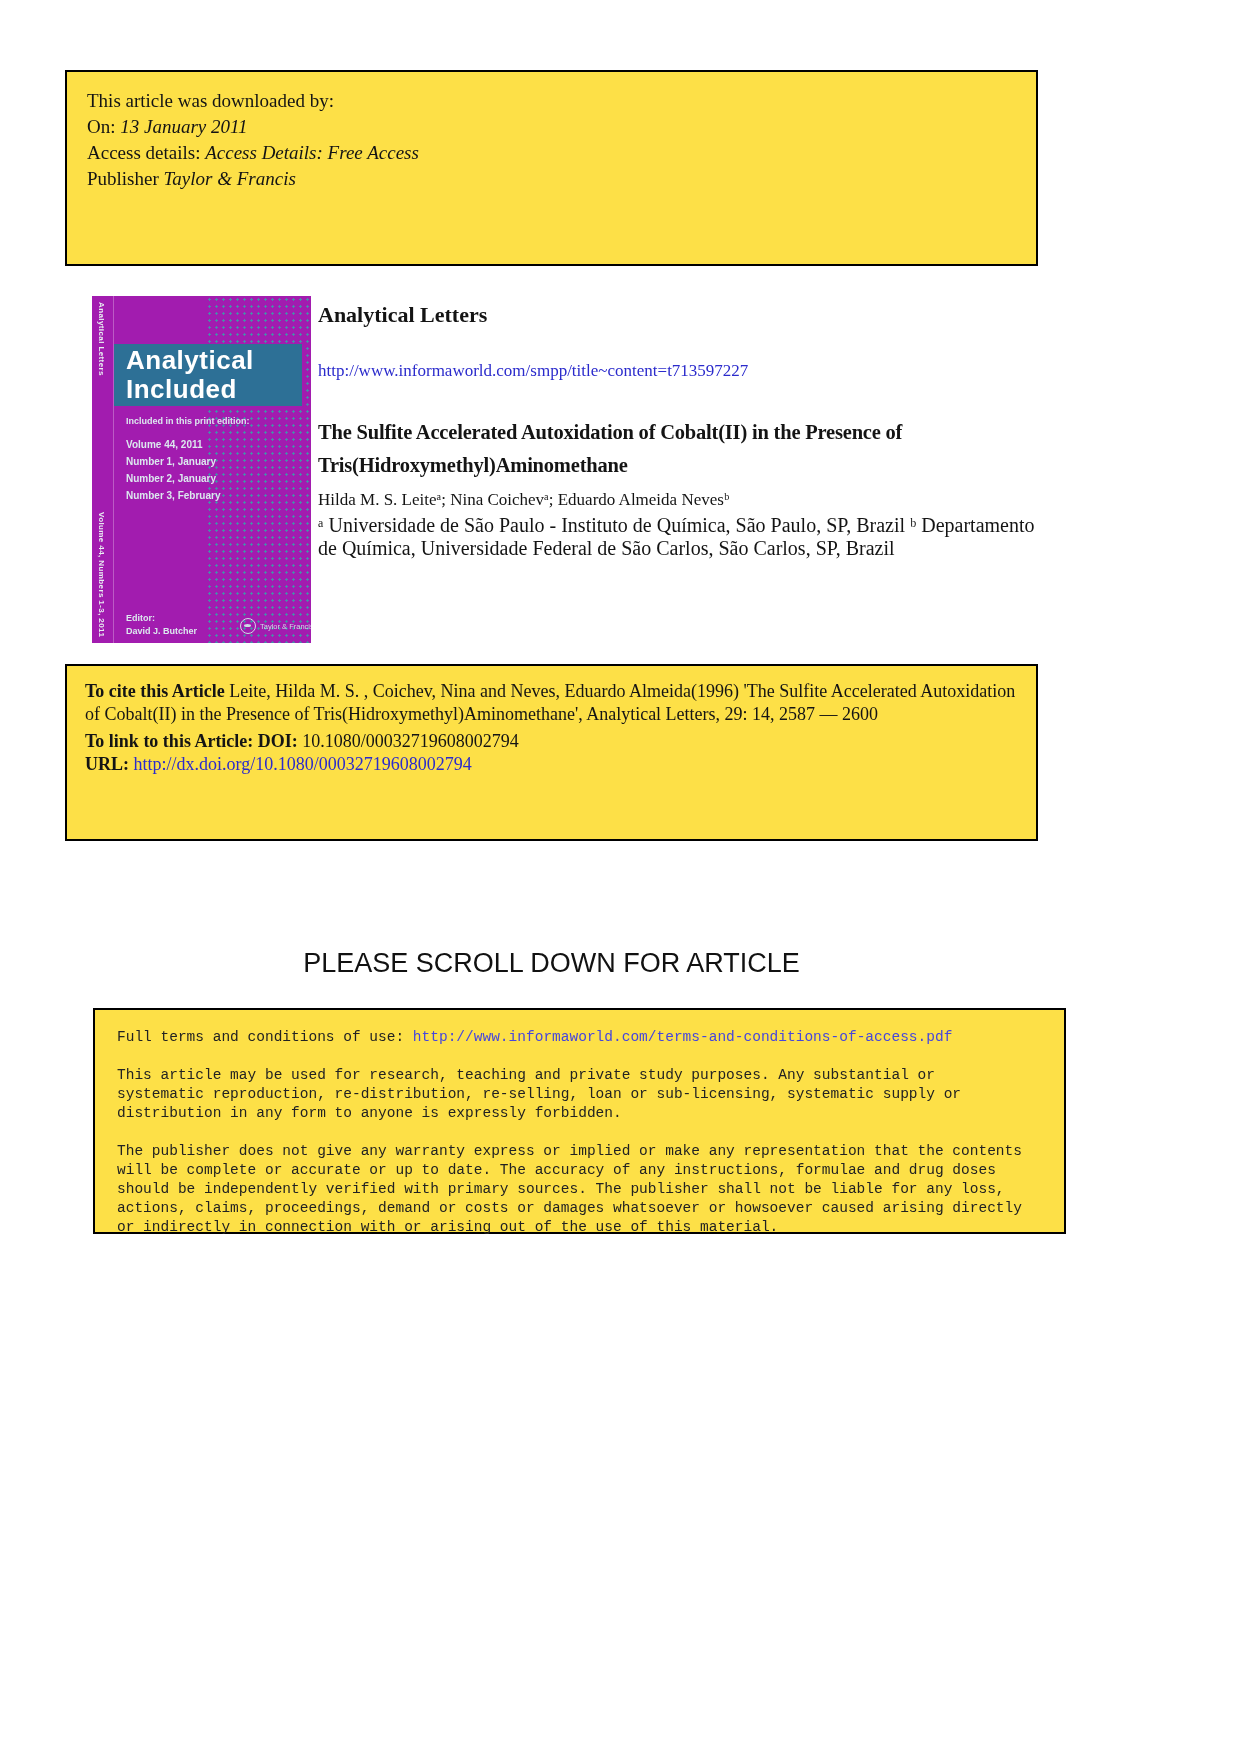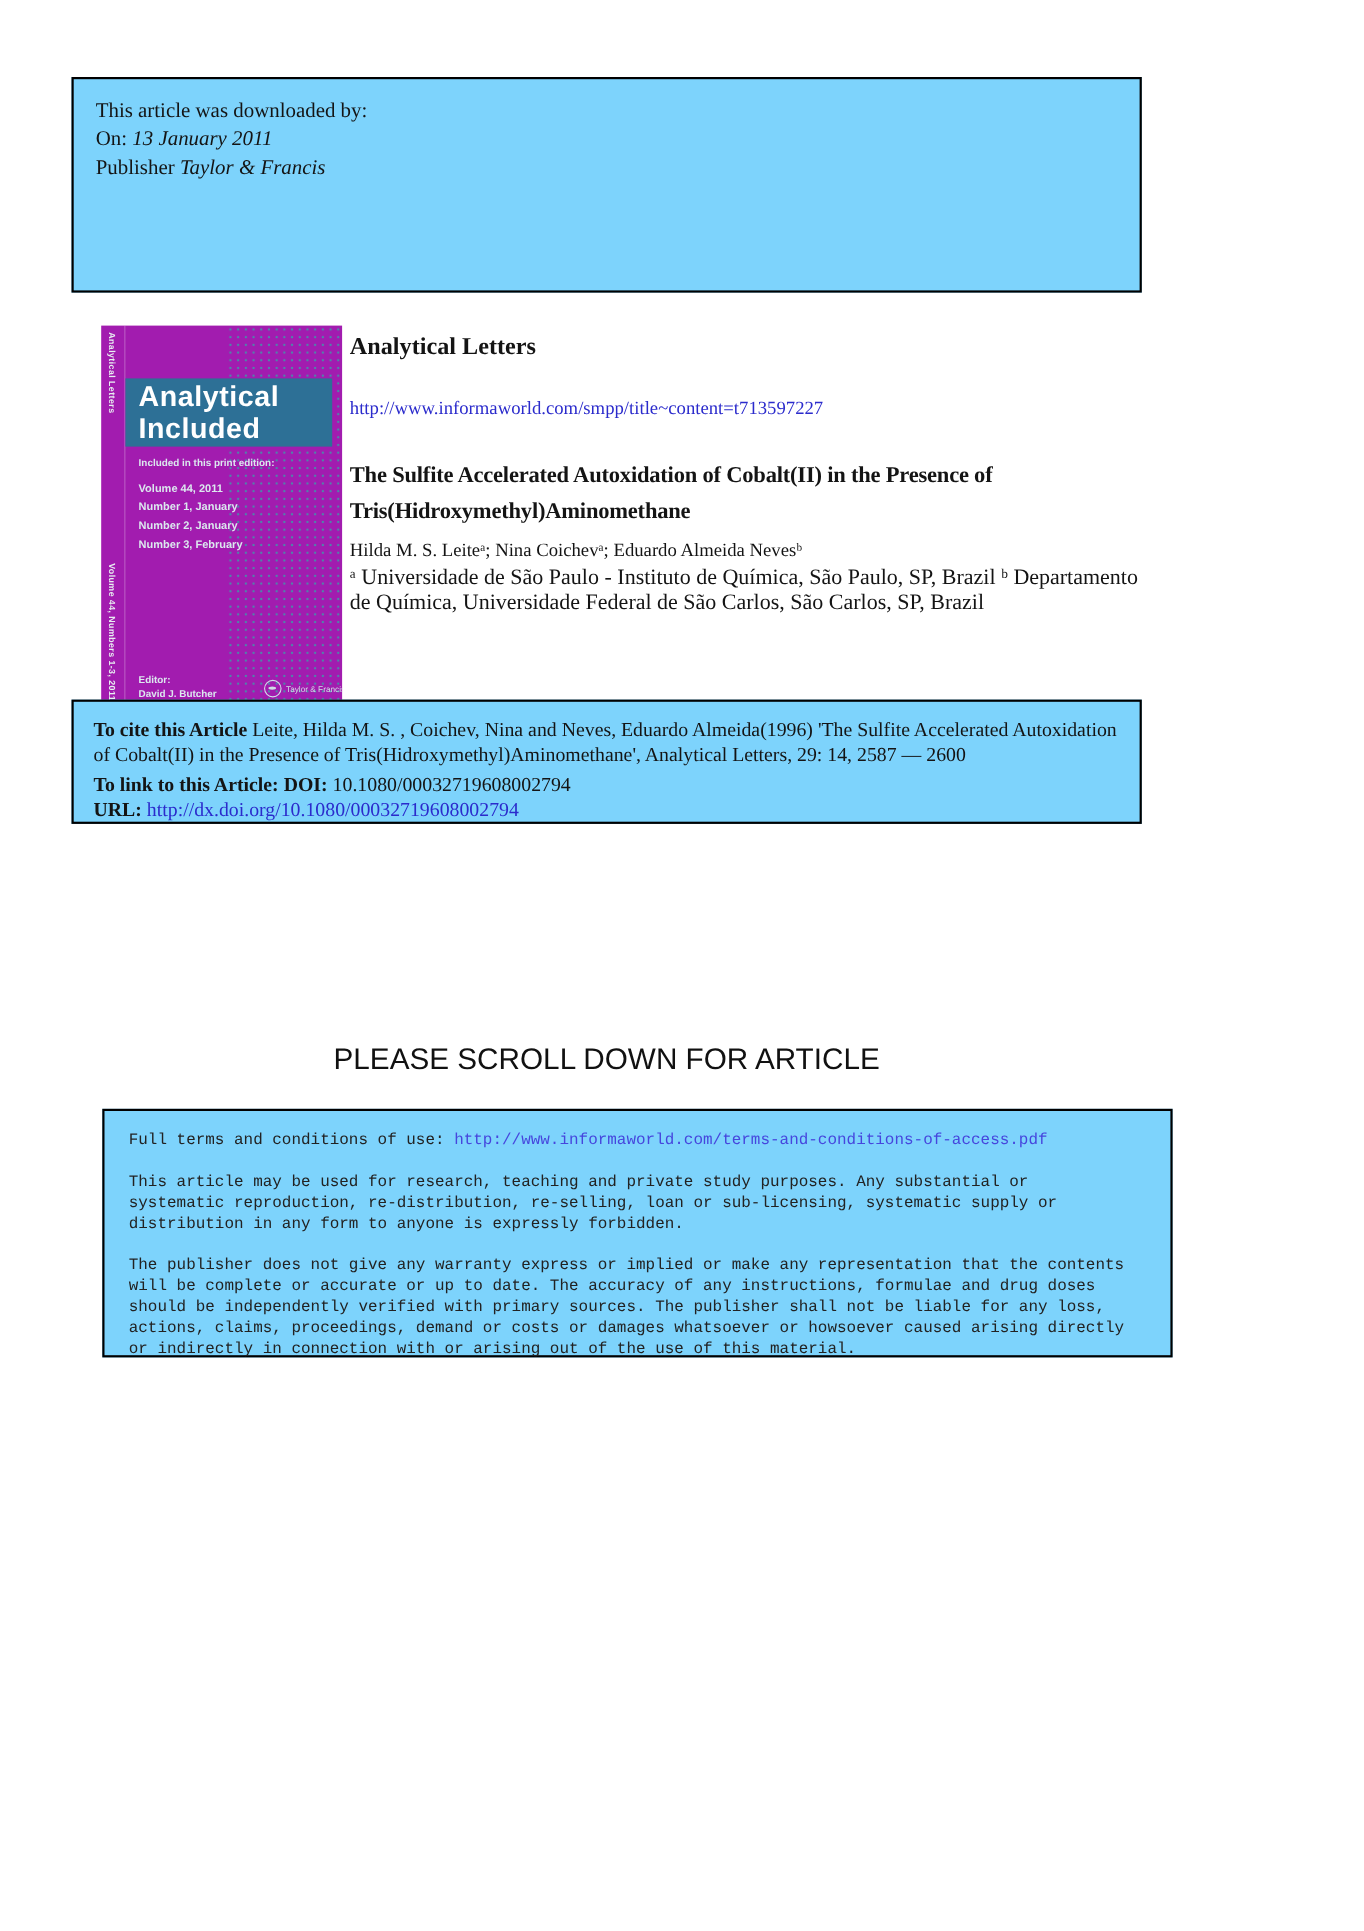--- a/index.html
+++ b/index.html
@@ -1,19 +1,19 @@
 <!DOCTYPE html>
 <html><head>
 <meta charset="utf-8">
 <style>
   html,body{margin:0;padding:0;background:#fff;}
   .page{position:relative;width:1240px;height:1755px;background:#ffffff;
         font-family:"Liberation Serif",serif;color:#141414;overflow:hidden;}
   .abs{position:absolute;}
-  .box{position:absolute;border:2px solid #000;box-sizing:border-box;background:#7dd3fc;}
+  .box{position:absolute;border:2px solid #000;box-sizing:border-box;background:#fde047;}
   .it{font-style:italic;}
   a{text-decoration:none;}
 
   
   .download-box{left:65px;top:70px;width:973px;height:196px;padding:16px 20px;
                 font-size:19px;line-height:26px;}
   .download-box p{margin:0;}
 
   
   .cover{left:78px;top:296px;width:219px;height:347px;background:#a21caf;overflow:hidden;margin-left:14px;}
@@ -43,21 +43,21 @@
   .right-col{left:318px;top:296px;width:722px;height:300px;}
   .journal-name{position:absolute;left:0;top:6px;font-size:22px;font-weight:bold;margin:0;}
   .journal-details{position:absolute;left:0;top:42px;font-size:17px;margin:0;}
   .journal-url{position:absolute;left:0;top:65px;font-size:17px;}
   .article-title{position:absolute;left:0;top:120px;font-size:20.5px;font-weight:bold;line-height:33px;
                  letter-spacing:-0.2px;white-space:pre-line;margin:0;}
   .article-authors{position:absolute;left:0;top:194px;font-size:17px;margin:0;}
   .article-affils{position:absolute;left:0;top:218px;font-size:20px;line-height:23px;margin:0;}
 
   
-  .cite-box{left:65px;top:636px;width:973px;height:113px;padding:14px 18px;
+  .cite-box{left:65px;top:664px;width:973px;height:177px;padding:14px 18px;
             font-size:18px;line-height:23px;}
   .cite-box p{margin:0;}
   .cite-box .row2{margin-top:4px;}
 
   
   .scroll-notice{left:65px;top:948px;width:973px;text-align:center;
                  font-family:"Liberation Sans",sans-serif;font-size:27px;color:#111;}
 
   
   .terms-box{left:65px;top:1008px;width:973px;height:226px;padding:18px 22px;
@@ -69,20 +69,21 @@
   .link-mono{color:#4646dd;}
 </style>
 </head>
 <body>
 
 <div class="page">
 
   <div class="box download-box">
     <p>This article was downloaded by:</p>
     <p><span>On: </span><span class="it">13 January 2011</span></p>
+    <p><span>Access details: </span><span class="it">Access Details: Free Access</span></p>
     <p><span>Publisher </span><span class="it">Taylor &amp; Francis</span></p>
   </div>
 
   <div class="abs cover">
     <div class="dots dots-right"></div>
     <div class="spine">
       <span class="sp-top">Analytical Letters</span>
       <span class="sp-bottom">Volume 44, Numbers 1-3, 2011</span>
     </div>
     <div class="cover-band"></div>

